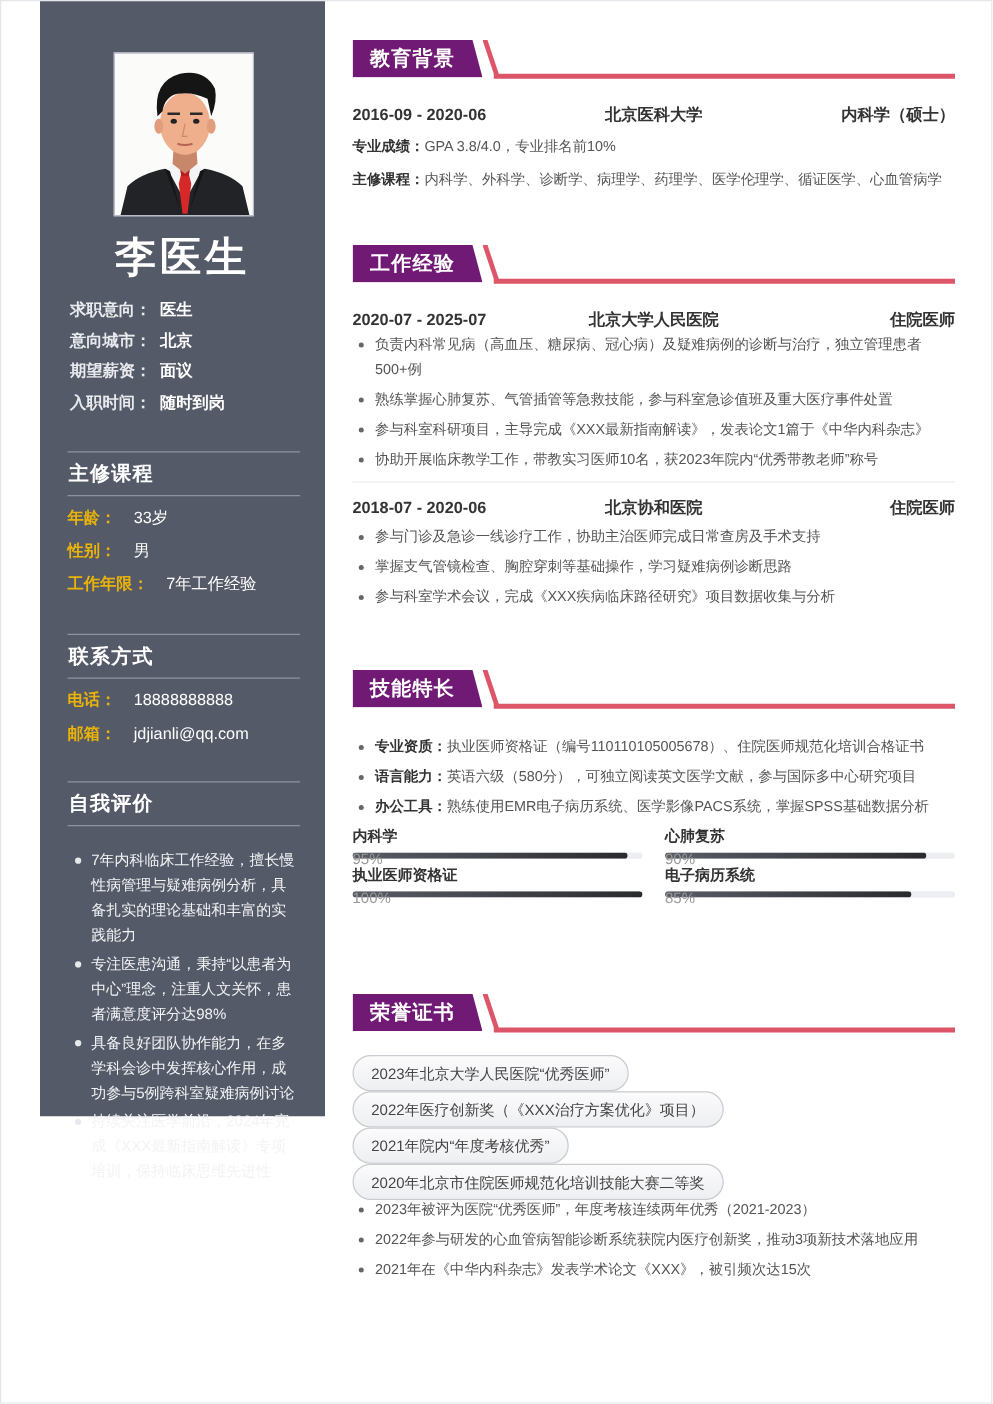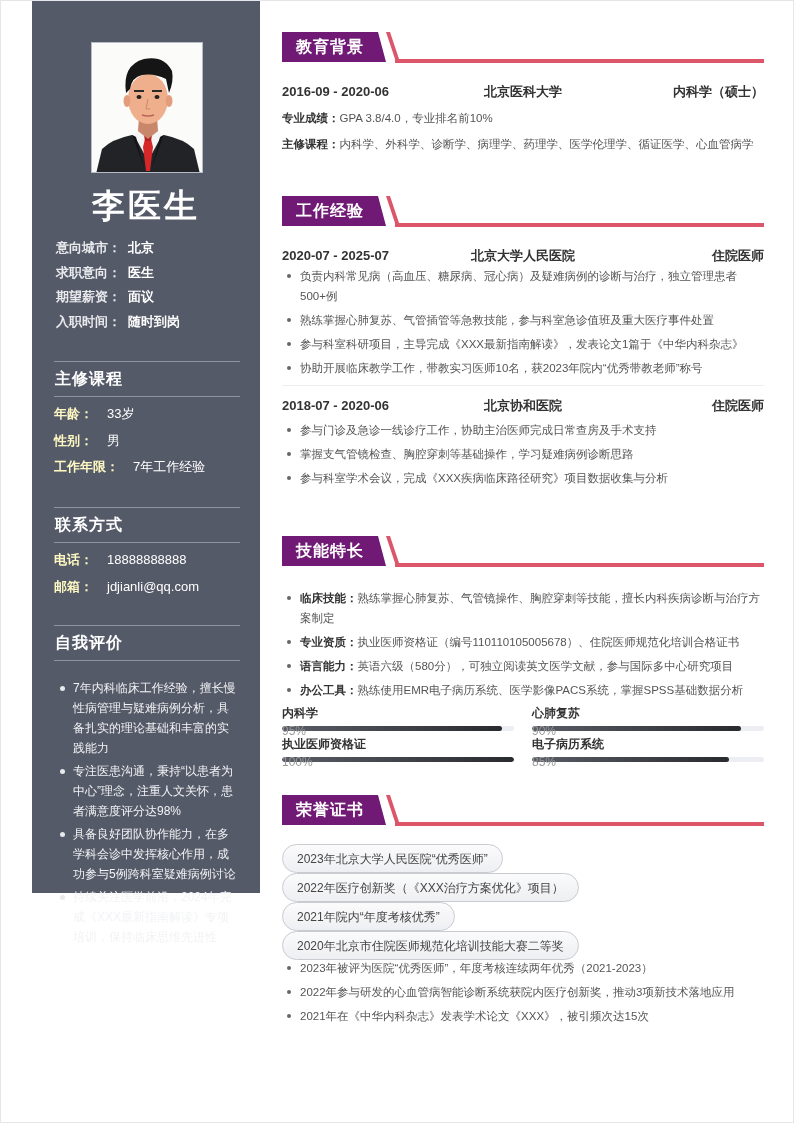--- a/index.html
+++ b/index.html
@@ -10,21 +10,21 @@
   .photo { position: absolute; left: 59px; top: 41px; width: 112px; height: 131px; border: 1px solid #b8bcc6; background: #fbfbfa; overflow: hidden; }
   .name { position: absolute; left: 0; top: 183px; width: 228px; text-align: center; font-size: 33px; font-weight: bold; letter-spacing: 3px; color: #fff; }
   .intent { position: absolute; left: 24px; top: 238px; width: 190px; }
   .kv { display: flex; font-size: 13px; height: 24.5px; line-height: 18px; font-weight: bold; color: #fff; }
   .kv .k { color: #e9eaee; width: 72px; }
   .side-sec { position: absolute; left: 22px; width: 186px; }
   .side-sec .hr { height: 1px; background: #8e93a0; }
   .side-sec .title { font-size: 16px; font-weight: bold; color: #fff; padding: 7px 0 6px 1px; letter-spacing: 1px; }
   .info { padding-top: 8px; }
   .info .kv { height: 26.5px; font-weight: normal; }
-  .info .kv .k { font-weight: bold; width: auto; margin-right: 14px; color: #fef9c3; }
+  .info .kv .k { font-weight: bold; width: auto; margin-right: 14px; color: #eab308; }
   .eval { list-style: none; padding: 17px 0 0 0; }
   .eval li { position: relative; padding-left: 19px; font-size: 12px; line-height: 20px; color: #f2f3f5; margin-bottom: 3px; }
   .eval li::before { content: ""; position: absolute; left: 6px; top: 8px; width: 5px; height: 5px; border-radius: 50%; background: #e8e9ec; }
 
   .main { position: absolute; left: 281px; top: 0; width: 482px; }
   .sec-head { position: relative; height: 30px; }
   .sec-head .tab { position: absolute; left: 0; top: 0; height: 30px; width: 104px; background: #701a75; clip-path: polygon(0 0, 96px 0, 104px 100%, 0 100%); }
   .sec-head .tab span { position: absolute; left: 14px; top: 5px; font-size: 16px; font-weight: bold; color: #fff; letter-spacing: 1px; }
   .sec-head .slash { position: absolute; left: 104px; top: 0; width: 14px; height: 30px; background: #dd5568; clip-path: polygon(0 0, 4px 0, 14px 100%, 10px 100%); }
   .sec-head .line { position: absolute; left: 113px; right: 0; top: 27px; height: 4px; background: #dd5568; }
@@ -86,26 +86,26 @@
         <ellipse cx="65" cy="54" rx="2.5" ry="2" fill="#222"></ellipse>
         <path d="M56 56 L54 66 L58 66" stroke="#c98a6d" fill="none" stroke-width="1"></path>
         <path d="M50 72 Q56 74 62 72" stroke="#b86454" fill="none" stroke-width="1.5"></path>
       </svg>
     </div>
 
     <div class="name">李医生</div>
 
     <div class="intent">
       <div class="kv">
+        <span class="k">求职意向：</span>
+        <span class="v">医生</span>
+      </div>
+      <div class="kv">
         <span class="k">意向城市：</span>
         <span class="v">北京</span>
-      </div>
-      <div class="kv">
-        <span class="k">求职意向：</span>
-        <span class="v">医生</span>
       </div>
       <div class="kv">
         <span class="k">期望薪资：</span>
         <span class="v">面议</span>
       </div>
       <div class="kv">
         <span class="k">入职时间：</span>
         <span class="v">随时到岗</span>
       </div>
     </div>
@@ -216,21 +216,20 @@
 
     <section style="position:absolute; top:535px; left:0; width:482px;">
       <div class="sec-head">
         <div class="tab">
             <span>技能特长</span>
           </div>
         <div class="slash"></div>
         <div class="line"></div>
       </div>
       <ul class="bul" style="margin-top:22px;">
-        <li><b>临床技能：</b><span>熟练掌握心肺复苏、气管镜操作、胸腔穿刺等技能，擅长内科疾病诊断与治疗方案制定</span></li>
         <li><b>专业资质：</b><span>执业医师资格证（编号110110105005678）、住院医师规范化培训合格证书</span></li>
         <li><b>语言能力：</b><span>英语六级（580分），可独立阅读英文医学文献，参与国际多中心研究项目</span></li>
         <li><b>办公工具：</b><span>熟练使用EMR电子病历系统、医学影像PACS系统，掌握SPSS基础数据分析</span></li>
       </ul>
       <div class="skills">
         <div class="skill">
           <div class="hd">
               <span class="n">内科学</span>
               <span class="p">95%</span>
             </div>

